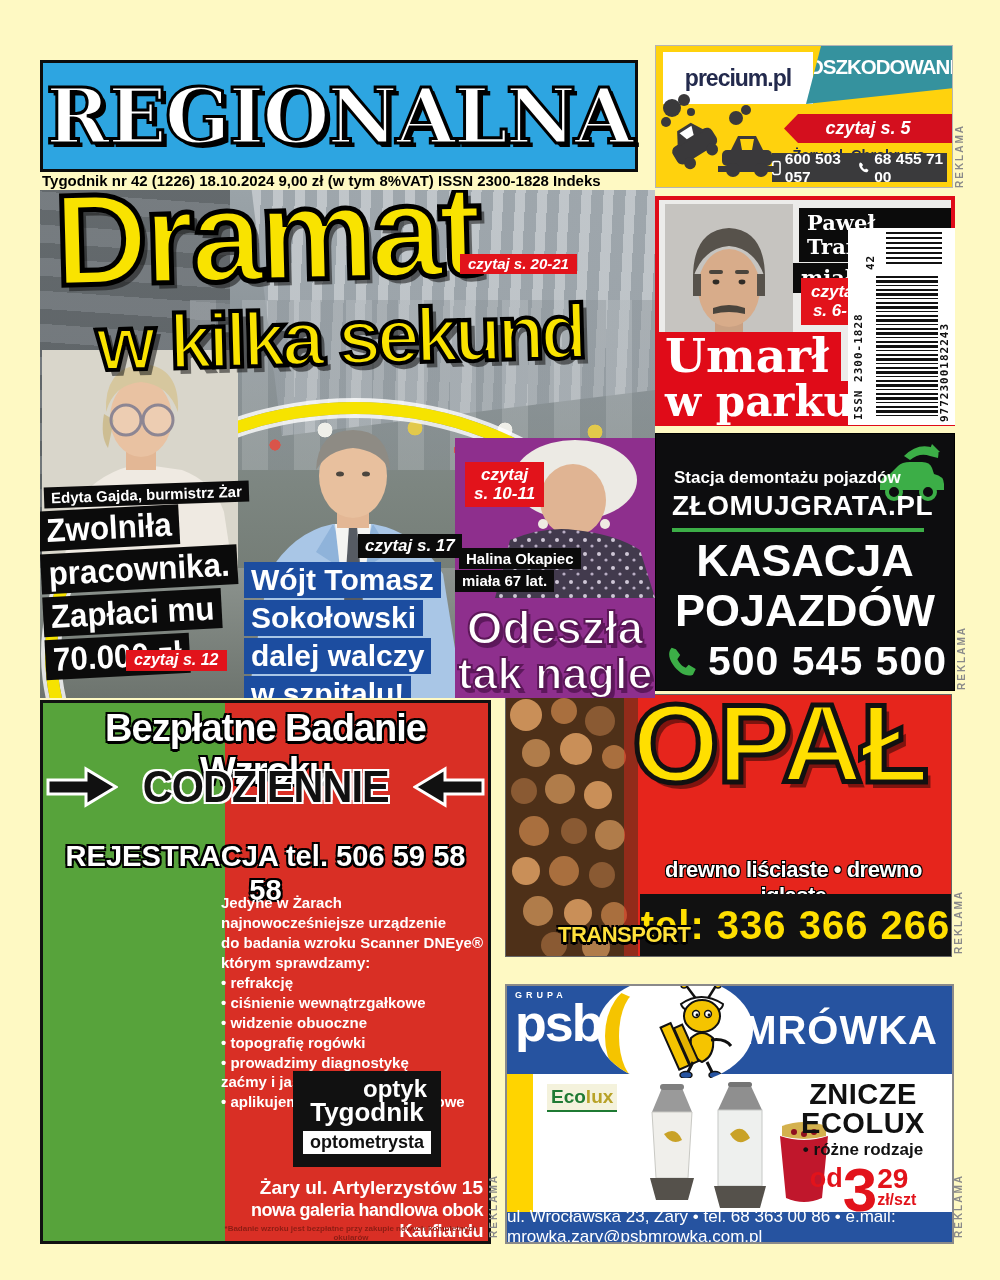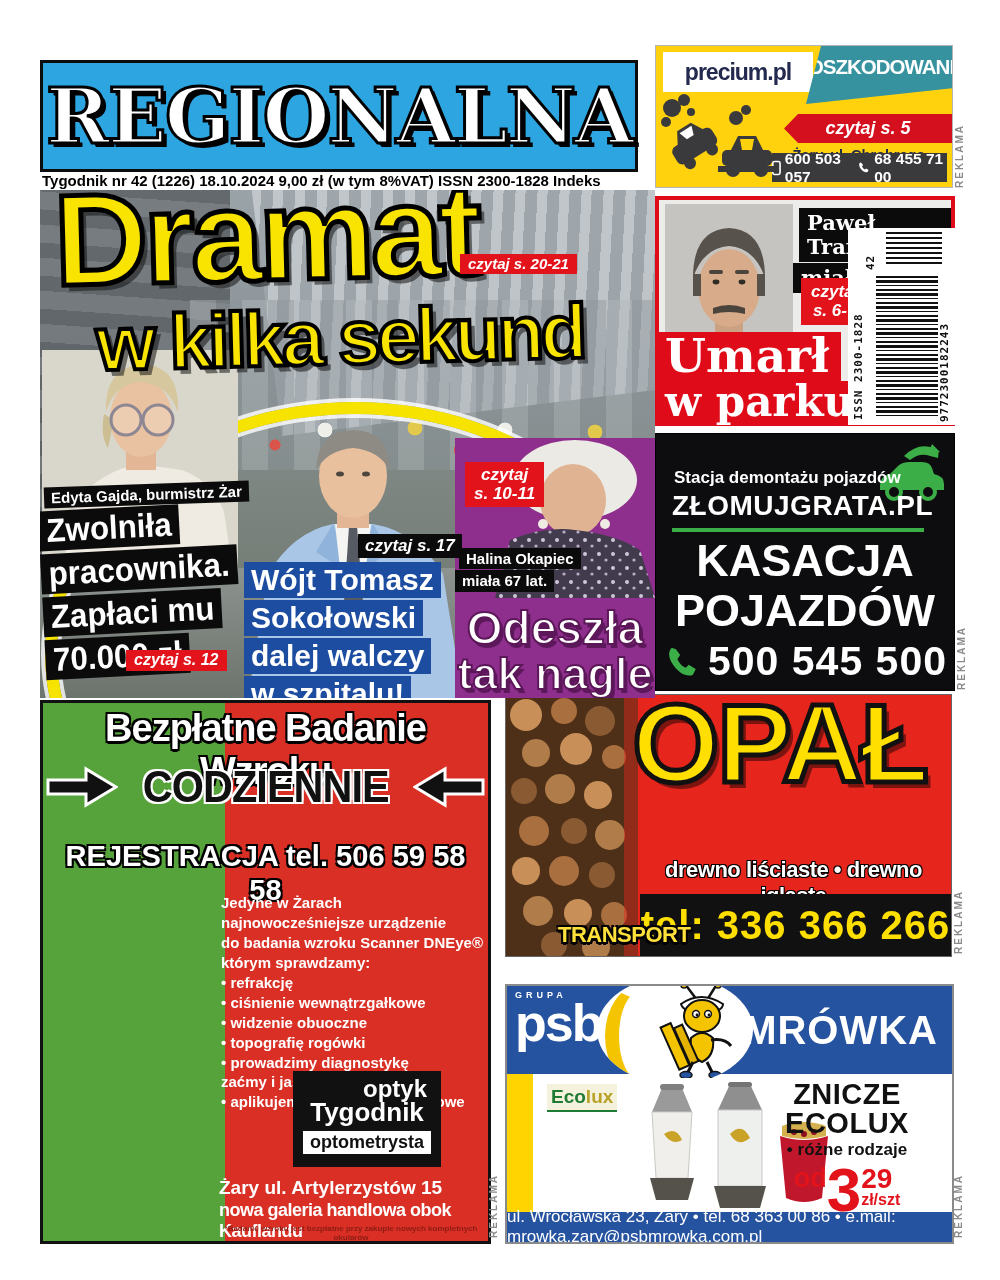--- a/index.html
+++ b/index.html
@@ -1,16 +1,16 @@
 <!DOCTYPE html>
 <html><head>
 <meta charset="utf-8">
 <style>
   html,body{margin:0;padding:0;background:#e8e8e8;}
-  .page{position:relative;width:1000px;height:1280px;background:#ffffff;overflow:hidden;
+  .page{position:relative;width:1000px;height:1280px;background:#fef9c3;overflow:hidden;
         font-family:"Liberation Sans",sans-serif;color:#111;}
   .abs{position:absolute;}
   
   .ob{text-shadow:-2px -2px 0 #000,2px -2px 0 #000,-2px 2px 0 #000,2px 2px 0 #000,0 3px 0 #000;}
   .ob1{text-shadow:-1px -1px 0 #000,1px -1px 0 #000,-1px 1px 0 #000,1px 1px 0 #000;}
   .ow{text-shadow:-2px -2px 0 #fff,2px -2px 0 #fff,-2px 2px 0 #fff,2px 2px 0 #fff;}
   .bigyellow{color:#f9e300;font-weight:800;-webkit-text-stroke:5px #000;
              text-shadow:5px 6px 0 rgba(20,20,20,.55);line-height:.92;letter-spacing:-4px;}
   .redtag{background:#e2131b;color:#fff;font-weight:700;font-style:italic;
           padding:2px 8px;display:inline-block;line-height:1.05;}
@@ -28,21 +28,21 @@
 <div class="page">
 
   <div class="abs" style="left:40px;top:60px;width:592px;height:106px;background:#2da5e1;border:3px solid #0c0c0c;
               display:flex;align-items:center;justify-content:center;">
     <div class="serif" style="font-size:77px;font-weight:800;color:#fff;letter-spacing:-2px;
                 -webkit-text-stroke:3px #000;text-shadow:4px 4px 0 #000;">REGIONALNA</div>
   </div>
   <div class="abs" style="left:42px;top:172px;width:600px;font-size:15px;font-weight:700;color:#000;">Tygodnik nr 42 (1226) 18.10.2024 9,00 zł (w tym 8%VAT) ISSN 2300-1828 Indeks 36652812</div>
 
   <div class="abs" style="left:655px;top:45px;width:296px;height:141px;background:#ffd20d;border:1px solid #b5b5b5;overflow:hidden;">
-    <div class="abs" style="left:7px;top:6px;width:150px;height:40px;background:#fff;display:flex;align-items:center;justify-content:center;">
+    <div class="abs" style="left:7px;top:6px;width:150px;height:52px;background:#fff;display:flex;align-items:center;justify-content:center;">
       <span style="font-weight:800;font-size:23px;color:#232a4d;letter-spacing:-1px;">precium.pl</span>
     </div>
     <div class="abs" style="left:150px;top:0;width:150px;height:58px;background:#35929e;
                 clip-path:polygon(10% 0,100% 0,100% 72%,0 100%);display:flex;align-items:flex-start;justify-content:center;">
       <span style="color:#fff;font-weight:800;font-size:20.5px;margin-top:9px;letter-spacing:-1px;">ODSZKODOWANIA</span>
     </div>
     <div class="abs" style="left:128px;top:68px;width:168px;height:29px;background:#d40f1e;
                 clip-path:polygon(14px 0,100% 0,100% 100%,14px 100%,0 50%);
                 display:flex;align-items:center;justify-content:center;">
       <span style="color:#fff;font-weight:800;font-style:italic;font-size:18px;">czytaj s. 5</span>
@@ -288,21 +288,21 @@
     </div>
 
     <div class="abs" style="left:250px;top:368px;width:148px;height:96px;background:#111;color:#fff;padding-top:8px;box-sizing:border-box;">
       <div style="text-align:right;padding-right:14px;font-weight:700;font-size:24px;line-height:.85;">optyk</div>
       <div style="text-align:center;font-weight:700;font-size:26px;line-height:1.0;">Tygodnik</div>
       <div style="margin:6px 10px 0 10px;background:#fff;">
         <div style="color:#111;font-weight:800;font-size:18px;text-align:center;padding:1px 0;">optometrysta</div>
       </div>
     </div>
 
-    <div class="abs" style="left:176px;top:474px;width:264px;text-align:left;color:#fff;font-weight:800;line-height:1.2;">
+    <div class="abs" style="left:176px;top:474px;width:264px;text-align:right;color:#fff;font-weight:800;line-height:1.2;">
       <div style="font-size:19px;">Żary ul. Artylerzystów 15</div>
       <div style="font-size:18px;letter-spacing:-.5px;">nowa galeria handlowa obok Kauflandu</div>
     </div>
     <div class="abs" style="left:176px;top:521px;width:264px;text-align:center;color:#8c1d14;font-weight:700;font-size:8px;">*Badanie wzroku jest bezpłatne przy zakupie nowych kompletnych okularów</div>
   </div>
   <div class="abs vtext" style="left:488px;top:1146px;height:92px;">REKLAMA</div>
 
   <div class="abs" style="left:505px;top:694px;width:445px;height:261px;background:#e6251c;border:1px solid #666;overflow:hidden;">
     <svg class="abs" style="left:0;top:0;" width="132" height="261" viewBox="0 0 132 261">
       <rect width="132" height="261" fill="#4e3018"></rect>
@@ -389,21 +389,21 @@
       <rect x="96" y="28" width="44" height="76" fill="#eef0ee" stroke="#c6c8c6" stroke-width="1"></rect>
       <path d="M108,52 Q120,40 128,56 Q116,66 108,52 Z" fill="#c9a227"></path>
       <polygon points="92,104 144,104 138,126 98,126" fill="#55514b"></polygon>
       <path d="M160,44 Q182,36 204,44 L204,54 Q182,60 160,54 Z" fill="#d4b14e"></path>
       <path d="M158,54 Q182,62 206,54 L200,116 Q182,124 164,116 Z" fill="#c0172c"></path>
       <circle cx="172" cy="50" r="3" fill="#8e0f1e"></circle>
         <circle cx="182" cy="52" r="3" fill="#8e0f1e"></circle>
       <circle cx="192" cy="50" r="3" fill="#8e0f1e"></circle>
     </svg>
 
-    <div class="abs" style="right:26px;top:94px;width:158px;text-align:center;">
+    <div class="abs" style="right:10px;top:94px;width:158px;text-align:center;">
       <div style="color:#111;font-weight:800;font-size:29px;line-height:1.0;letter-spacing:.5px;">ZNICZE</div>
       <div style="color:#111;font-weight:800;font-size:29px;line-height:1.0;letter-spacing:.5px;">ECOLUX</div>
       <div style="color:#111;font-weight:800;font-size:17px;margin-top:2px;">• różne rodzaje</div>
       <div style="display:flex;align-items:flex-start;justify-content:center;margin-top:2px;color:#e2131b;">
         <span style="font-weight:800;font-size:27px;margin-top:1px;">od</span>
         <span style="font-weight:800;font-size:62px;line-height:.9;">3</span>
         <span style="display:inline-flex;flex-direction:column;align-items:flex-start;margin-top:4px;">
           <span style="font-weight:800;font-size:28px;line-height:.9;">29</span>
           <span style="font-weight:800;font-size:16px;">zł/szt</span>
         </span>

